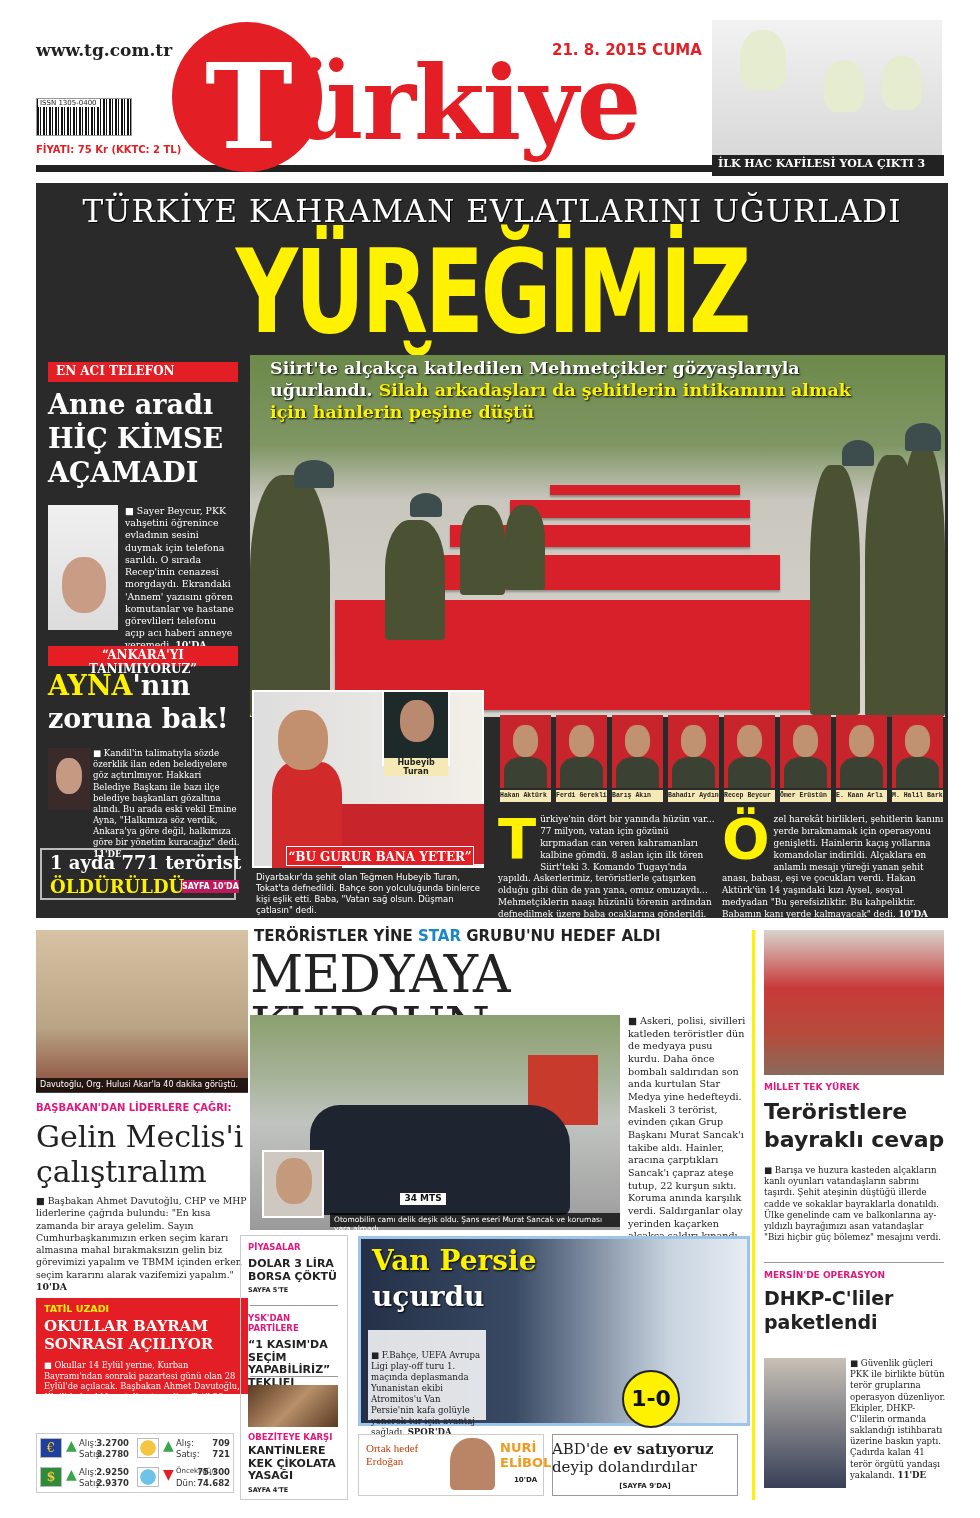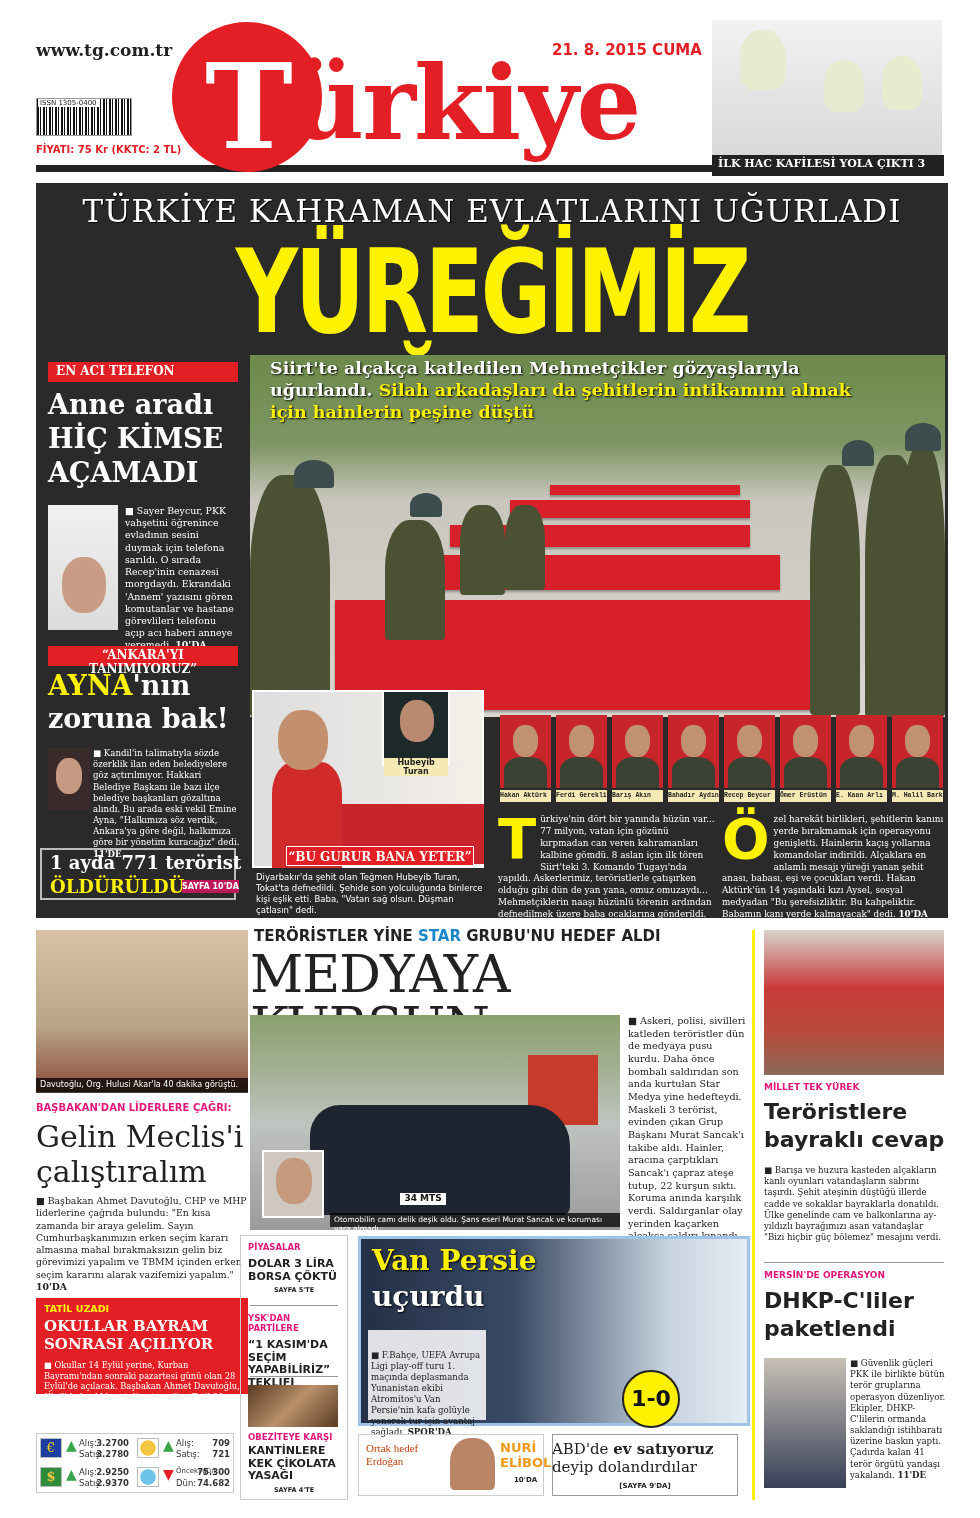--- a/index.html
+++ b/index.html
@@ -89,21 +89,21 @@
 .car{position:absolute;left:60px;top:90px;width:260px;height:110px;background:#1e2530;border-radius:30px 40px 8px 8px}
 .truck{position:absolute;left:278px;top:40px;width:70px;height:70px;background:#c83a2c}
 .sancak-photo{left:262px;top:1150px;width:62px;height:68px;border:2px solid #fff;background:#cfc8c0}
 .sancak-face{position:absolute;left:12px;top:6px;width:36px;height:46px;border-radius:45%;background:#c59a7c}
 .car-caption{left:330px;top:1213px;width:290px;height:14px;background:rgba(0,0,0,.75);color:#fff;font-size:7.5px;padding:2px 4px;font-family:"DejaVu Sans",sans-serif}
 .body-medya{left:628px;top:1015px;width:118px;font-size:9.6px;line-height:1.32;color:#222}
 
 .minicol{left:240px;top:1235px;width:108px;height:265px;border:1px solid #ccc}
 .mini-k{font-size:8.5px;color:#e4167a;font-weight:bold;font-family:"DejaVu Sans",sans-serif}
 .mini-h{font-size:11px;font-weight:bold;color:#222;line-height:1.15;font-family:"DejaVu Sans",sans-serif}
-.mini-s{font-size:6.5px;font-weight:bold;text-align:center;color:#222;font-family:"DejaVu Sans",sans-serif}
+.mini-s{font-size:6.5px;font-weight:bold;text-align:left;color:#222;font-family:"DejaVu Sans",sans-serif}
 .choc{left:248px;top:1385px;width:90px;height:42px;background:linear-gradient(135deg,#5a3a22,#b8906a,#5a3a22)}
 
 .vp{left:358px;top:1236px;width:392px;height:190px;background:linear-gradient(90deg,#243048 0%,#394a64 40%,#c8d4e0 80%,#e6ecf2 100%);border:3px solid #9ec4e8;overflow:hidden}
 .vp-h{left:372px;top:1245px;font-size:28px;font-weight:bold;color:#fff200;line-height:1.15;text-shadow:1px 1px 2px #000;font-family:"DejaVu Serif",serif}
 .vp-h2{left:372px;top:1280px;font-size:28px;font-weight:bold;color:#fff;text-shadow:1px 1px 2px #000}
 .vp-body{left:368px;top:1330px;width:118px;height:90px;background:rgba(255,255,255,.85);font-size:8.6px;line-height:1.28;color:#222;padding:20px 3px}
 .score{left:622px;top:1370px;width:58px;height:58px;border-radius:50%;background:#fff200;border:2px solid #222;font-size:22px;font-weight:bold;text-align:center;line-height:54px;color:#111;font-family:"DejaVu Sans",sans-serif}
 .nuri{left:358px;top:1434px;width:186px;height:62px;border:1px solid #ccc}
 .nuri-h{left:366px;top:1442px;font-size:11px;line-height:1.2;color:#c2410c;font-family:Liberation Serif, serif}
 .nuri-face{left:450px;top:1438px;width:45px;height:52px;background:#b98566;border-radius:45% 45% 10% 10%}
@@ -111,21 +111,21 @@
 .nuri-ref{left:514px;top:1476px;font-size:7px;font-weight:bold;color:#222;font-family:"DejaVu Sans",sans-serif}
 .abd{left:552px;top:1434px;width:186px;height:62px;border:1px solid #999;text-align:center}
 .abd-h{left:552px;top:1440px;width:186px;text-align:left;font-size:15px;line-height:1.2;color:#222}
 .abd-ref{left:552px;top:1482px;width:186px;text-align:center;font-size:7px;font-weight:bold;font-family:"DejaVu Sans",sans-serif}
 
 .flags-photo{left:764px;top:930px;width:180px;height:145px;background:linear-gradient(180deg,#d8d4cc 0%,#c83a3a 40%,#b84a3a 70%,#8a6a5a 100%)}
 .k-millet{left:764px;top:1082px;font-size:9px}
 .h-teror{left:764px;top:1098px;width:185px;font-size:22px;font-weight:bold;color:#222;line-height:1.25;font-family:"DejaVu Sans",sans-serif}
 .body-teror{left:764px;top:1165px;width:180px;font-size:8.6px;line-height:1.3;color:#222}
 .k-mersin{left:764px;top:1270px;font-size:9px}
-.h-dhkp{left:764px;top:1287px;width:185px;font-size:22px;font-weight:bold;color:#222;line-height:1.25;font-family:"DejaVu Sans",sans-serif}
+.h-dhkp{left:764px;top:1287px;width:185px;font-size:19px;font-weight:bold;color:#222;line-height:1.25;font-family:"DejaVu Sans",sans-serif}
 .dhkp-photo{left:764px;top:1358px;width:82px;height:130px;background:linear-gradient(180deg,#c7c0b5,#384058)}
 .body-dhkp{left:850px;top:1358px;width:96px;font-size:8.6px;line-height:1.3;color:#222}
 .yellowbar{left:752px;top:930px;width:3px;height:570px;background:#fff200}
 .divider{position:absolute;height:1px;background:#999}
 </style>
 </head>
 <body>
 
 <div class="abs site">www.tg.com.tr</div>
 <div class="abs barcode"></div>
@@ -189,21 +189,21 @@
 <div class="abs boy-photo">
   <div class="flag-part"></div>
     <div class="boy-shirt"></div>
     <div class="boy-face"></div>
 </div>
 <div class="abs hub-photo">
     <div class="hub-face"></div>
   </div>
 <div class="abs hub-label">Hubeyib Turan</div>
 <div class="abs gurur">“BU GURUR BANA YETER”</div>
-<div class="abs caption-boy">Diyarbakır'da şehit olan Teğmen Hubeyib Turan, Tokat'ta defnedildi. Şehide son yolculuğunda binlerce kişi eşlik etti. Baba, "Vatan sağ olsun. Düşman çatlasın" dedi.</div>
+<div class="abs caption-boy">Diyarbakır'da şehit olan Teğmen Hubeyib Turan, Tokat'ta defnedildi. Bahçe son yolculuğunda binlerce kişi eşlik etti. Baba, "Vatan sağ olsun. Düşman çatlasın" dedi.</div>
 
 <div class="abs martyrs">
   <div class="martyr">
       <div class="m-photo">
         <div class="m-body"></div>
         <div class="m-face"></div>
       </div>
       <div class="m-name">Hakan Aktürk</div>
     </div>
   <div class="martyr">

